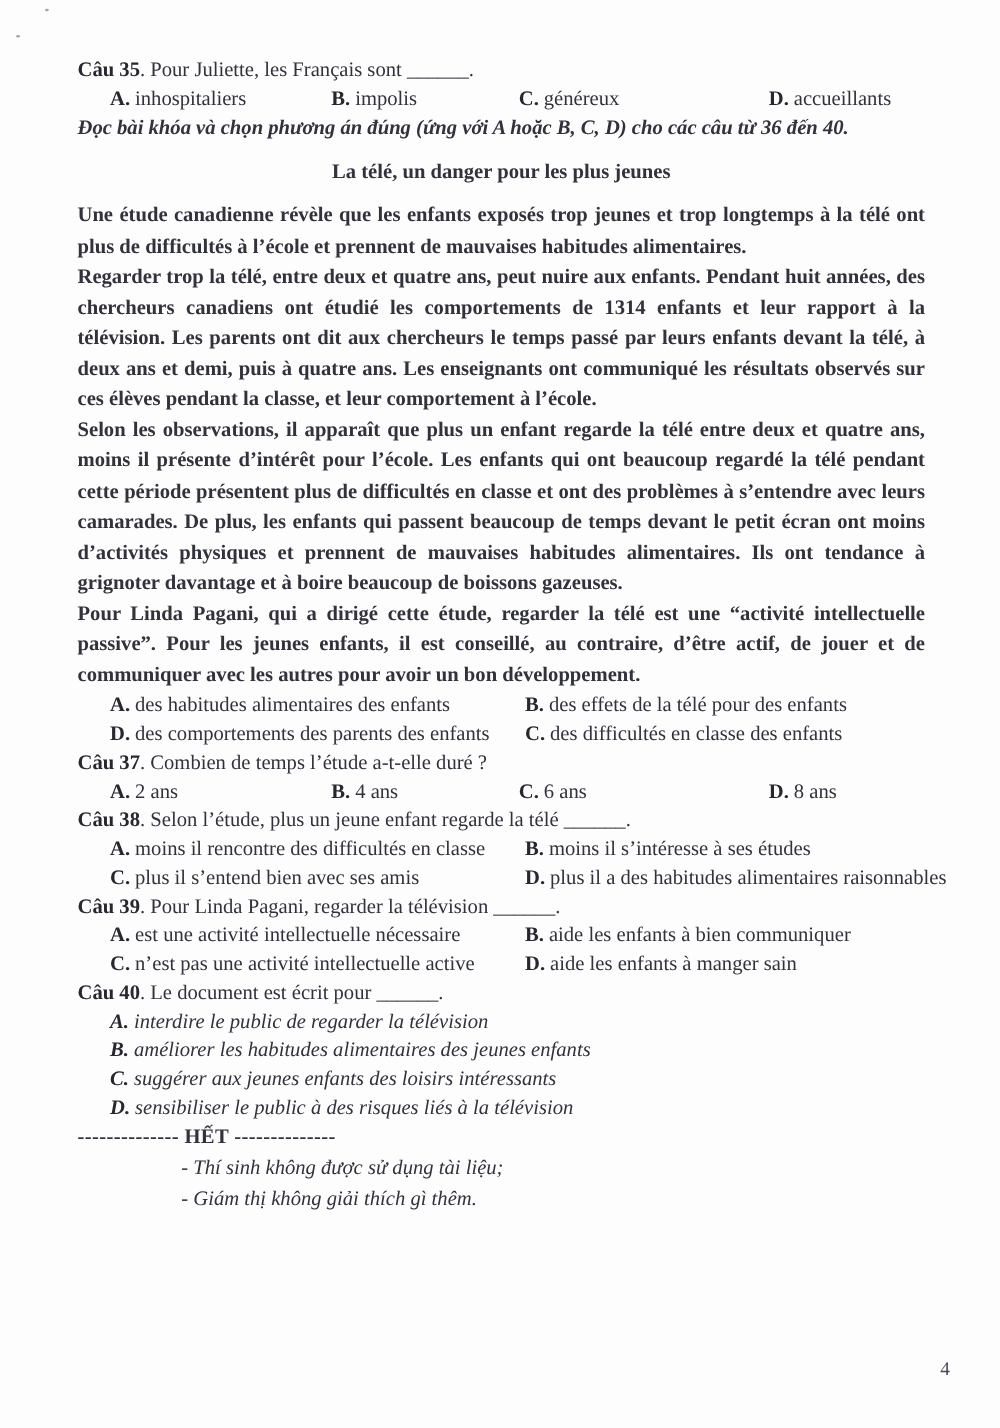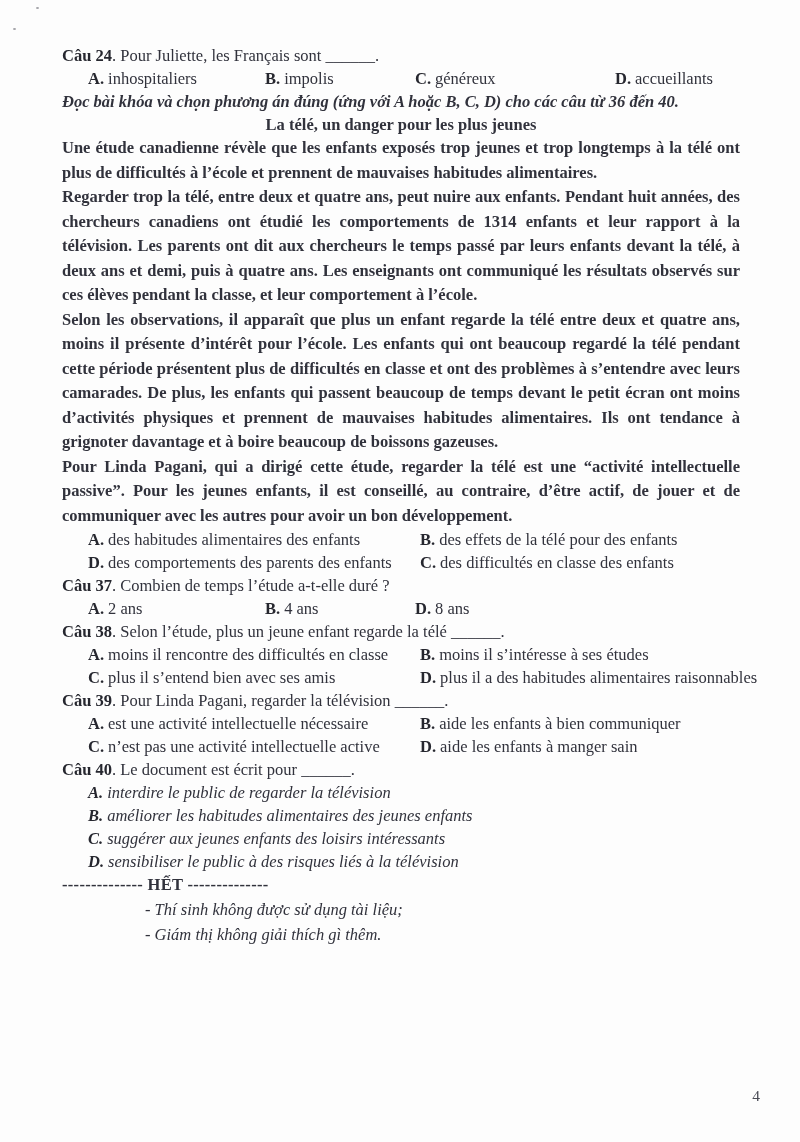--- a/index.html
+++ b/index.html
@@ -26,21 +26,21 @@
   .opts.four { grid-template-columns:177px 150px 200px 1fr; }
   .opts.two  { grid-template-columns:332px 1fr; }
   .opts.one  { grid-template-columns:1fr;font-style:italic; }
   .opt { white-space:nowrap; }
   .opt .letter { font-weight:bold; margin-right:4px; color:#26272f; }
   .instruction {
     margin:0; line-height:23px;
     font-weight:bold; font-style:italic;
   }
   .passage-title {
-    margin:0; line-height:23px;
+    margin:12px; line-height:23px;
     font-size:16.5px; font-weight:bold;
     text-align:center;
   }
   .para {
     margin:0; line-height:24.5px;
     text-align:justify;
     font-weight:bold;
   }
   .het {
     margin:0; line-height:24px;
@@ -62,21 +62,21 @@
 </style>
 </head>
 <body>
 
 <div class="speck s1"></div>
 <div class="speck s2"></div>
 
 <div class="content">
 
   <section>
-    <p class="q-line"><b>Câu 24</b><span>. Pour Juliette, les Français sont ______.</span></p>
+    <p class="q-line"><b>Câu 35</b><span>. Pour Juliette, les Français sont ______.</span></p>
     <div class="opts four">
       <span class="opt"><span class="letter">A.</span><span>inhospitaliers</span></span>
       <span class="opt"><span class="letter">B.</span><span>impolis</span></span>
       <span class="opt"><span class="letter">C.</span><span>généreux</span></span>
       <span class="opt"><span class="letter">D.</span><span>accueillants</span></span>
     </div>
   </section>
 
   <p class="instruction">Đọc bài khóa và chọn phương án đúng (ứng với A hoặc B, C, D) cho các câu từ 36 đến 40.</p>
 
@@ -93,20 +93,21 @@
       <span class="opt"><span class="letter">D.</span><span>des comportements des parents des enfants</span></span>
       <span class="opt"><span class="letter">C.</span><span>des difficultés en classe des enfants</span></span>
     </div>
   </section>
 
   <section>
     <p class="q-line"><b>Câu 37</b><span>. Combien de temps l’étude a-t-elle duré ?</span></p>
     <div class="opts four">
       <span class="opt"><span class="letter">A.</span><span>2 ans</span></span>
       <span class="opt"><span class="letter">B.</span><span>4 ans</span></span>
+      <span class="opt"><span class="letter">C.</span><span>6 ans</span></span>
       <span class="opt"><span class="letter">D.</span><span>8 ans</span></span>
     </div>
   </section>
 
   <section>
     <p class="q-line"><b>Câu 38</b><span>. Selon l’étude, plus un jeune enfant regarde la télé ______.</span></p>
     <div class="opts two">
       <span class="opt"><span class="letter">A.</span><span>moins il rencontre des difficultés en classe</span></span>
       <span class="opt"><span class="letter">B.</span><span>moins il s’intéresse à ses études</span></span>
       <span class="opt"><span class="letter">C.</span><span>plus il s’entend bien avec ses amis</span></span>

